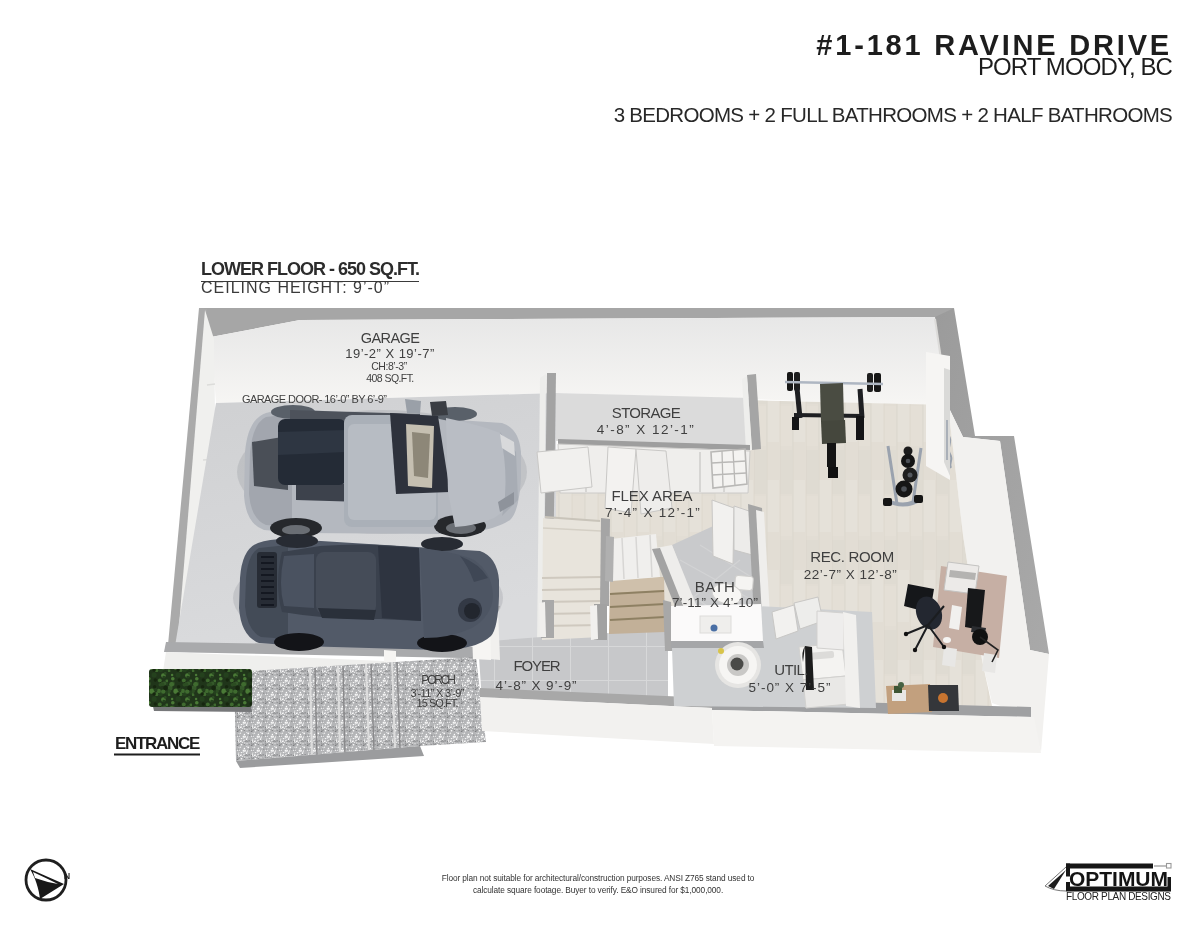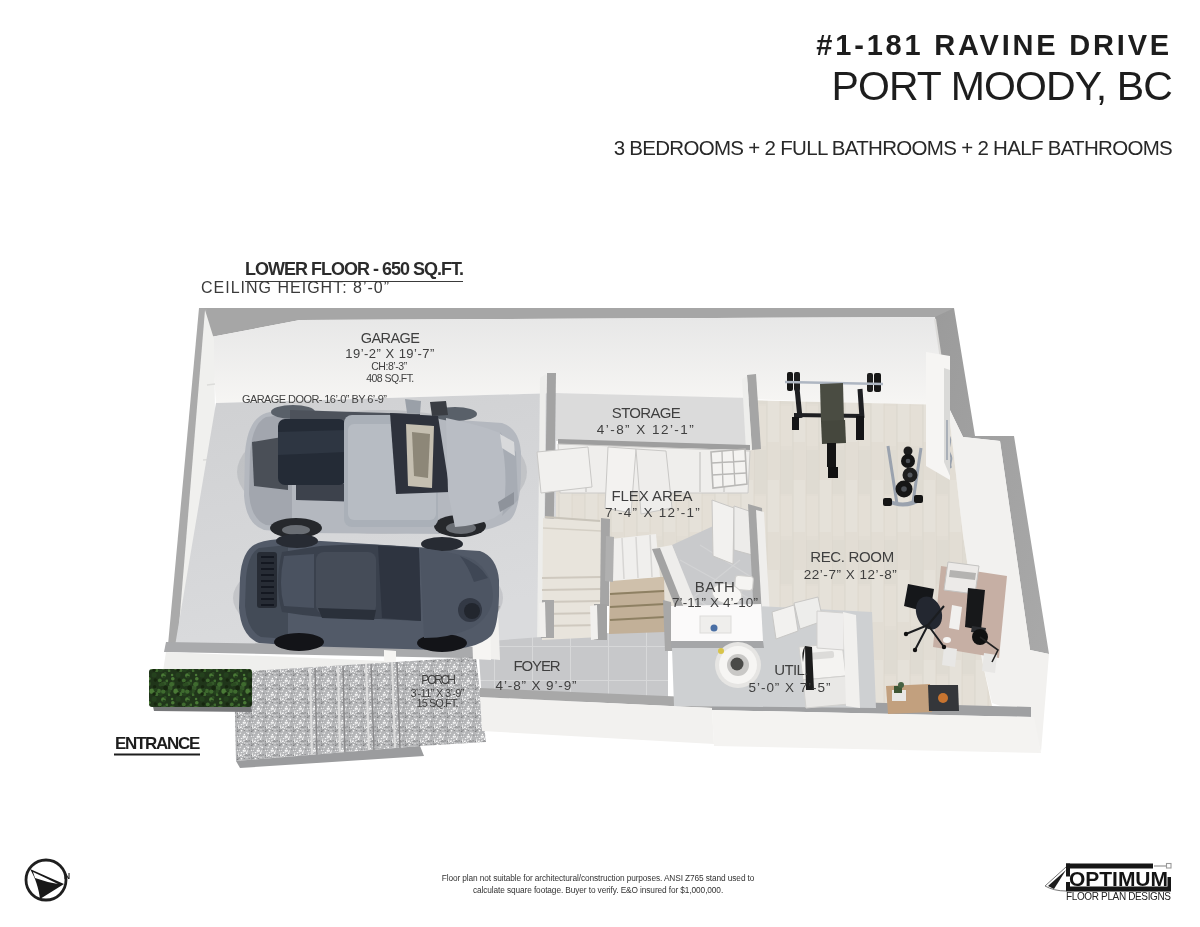--- a/index.html
+++ b/index.html
@@ -6,27 +6,27 @@
   body{width:1200px;height:927px;position:relative;overflow:hidden;
        font-family:"Liberation Sans", sans-serif;}
   .hdr{position:absolute;right:28px;color:#1d1d1d;}
   svg text{font-family:"Liberation Sans", sans-serif;}
 </style>
 </head>
 <body>
 
 <div class="hdr" style="top:29px;font-size:29px;font-weight:bold;letter-spacing:2.8px;">#1-181 RAVINE DRIVE</div>
 
-<div class="hdr" style="top:63px;font-size:41px;letter-spacing:-0.9px;margin-left:24px;">PORT MOODY, BC</div>
-
-<div class="hdr" style="top:103px;font-size:20.5px;letter-spacing:-0.7px;color:#282828;margin-top:33px;">3 BEDROOMS + 2 FULL BATHROOMS + 2 HALF BATHROOMS</div>
-
-<div style="position:absolute;left:201px;top:259px;font-size:18px;font-weight:bold;color:#2c2c2c;letter-spacing:-1px;border-bottom:1.5px solid #3a3a3a;padding-bottom:1px;margin-left:44px;">LOWER FLOOR - 650 SQ.FT.</div>
-
-<div style="position:absolute;left:201px;top:279px;font-size:16px;color:#3a3a3a;letter-spacing:1px;">CEILING HEIGHT: 8’-0”</div>
+<div class="hdr" style="top:53px;font-size:24px;letter-spacing:-0.9px;margin-left:24px;">PORT MOODY, BC</div>
+
+<div class="hdr" style="top:103px;font-size:20.5px;letter-spacing:-0.7px;color:#282828;">3 BEDROOMS + 2 FULL BATHROOMS + 2 HALF BATHROOMS</div>
+
+<div style="position:absolute;left:201px;top:259px;font-size:18px;font-weight:bold;color:#2c2c2c;letter-spacing:-1px;border-bottom:1.5px solid #3a3a3a;padding-bottom:1px;">LOWER FLOOR - 650 SQ.FT.</div>
+
+<div style="position:absolute;left:201px;top:279px;font-size:16px;color:#3a3a3a;letter-spacing:1px;">CEILING HEIGHT: 9’-0”</div>
 
 <svg width="1200" height="927" viewBox="0 0 1200 927" style="position:absolute;left:0;top:0;">
 <defs>
   <linearGradient id="faceGrad" x1="0" y1="0" x2="0" y2="1">
     <stop offset="0" stop-color="#e7e7e7"></stop>
         <stop offset="1" stop-color="#f7f6f4"></stop>
   </linearGradient>
   <linearGradient id="concGrad" x1="0" y1="0" x2="0.3" y2="1">
     <stop offset="0" stop-color="#cfd0d2"></stop>
         <stop offset="1" stop-color="#dadbdd"></stop>

